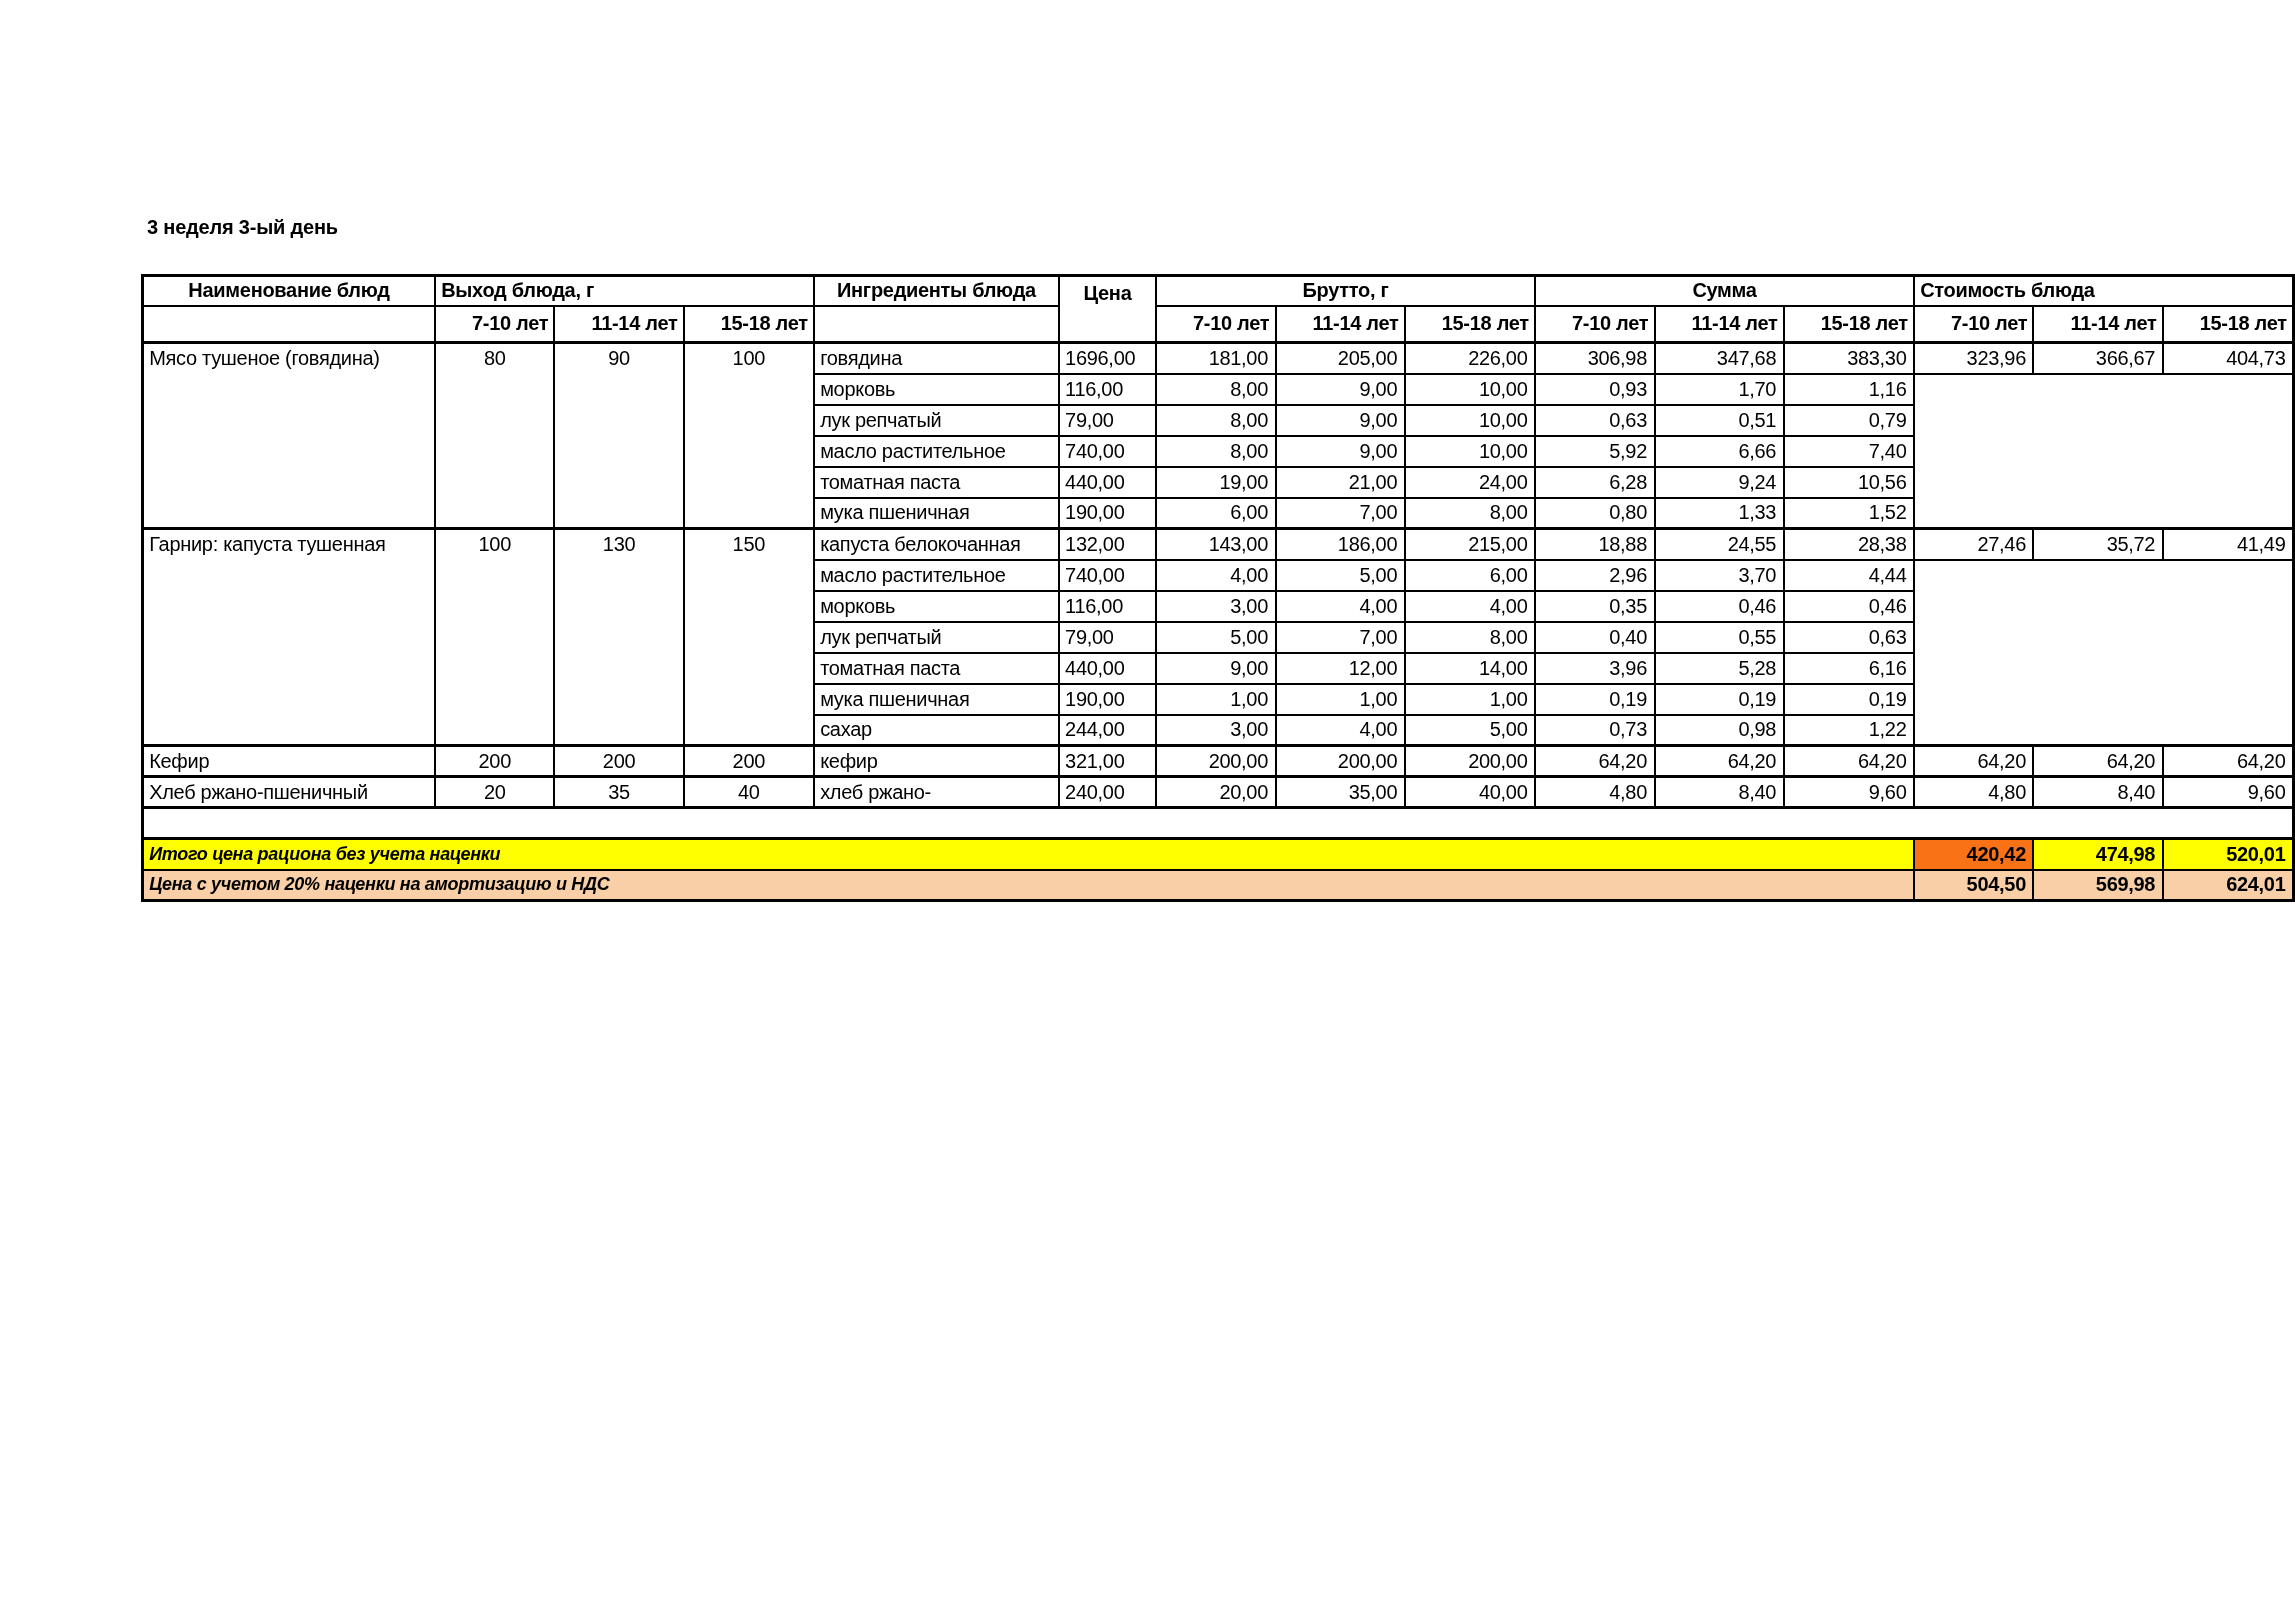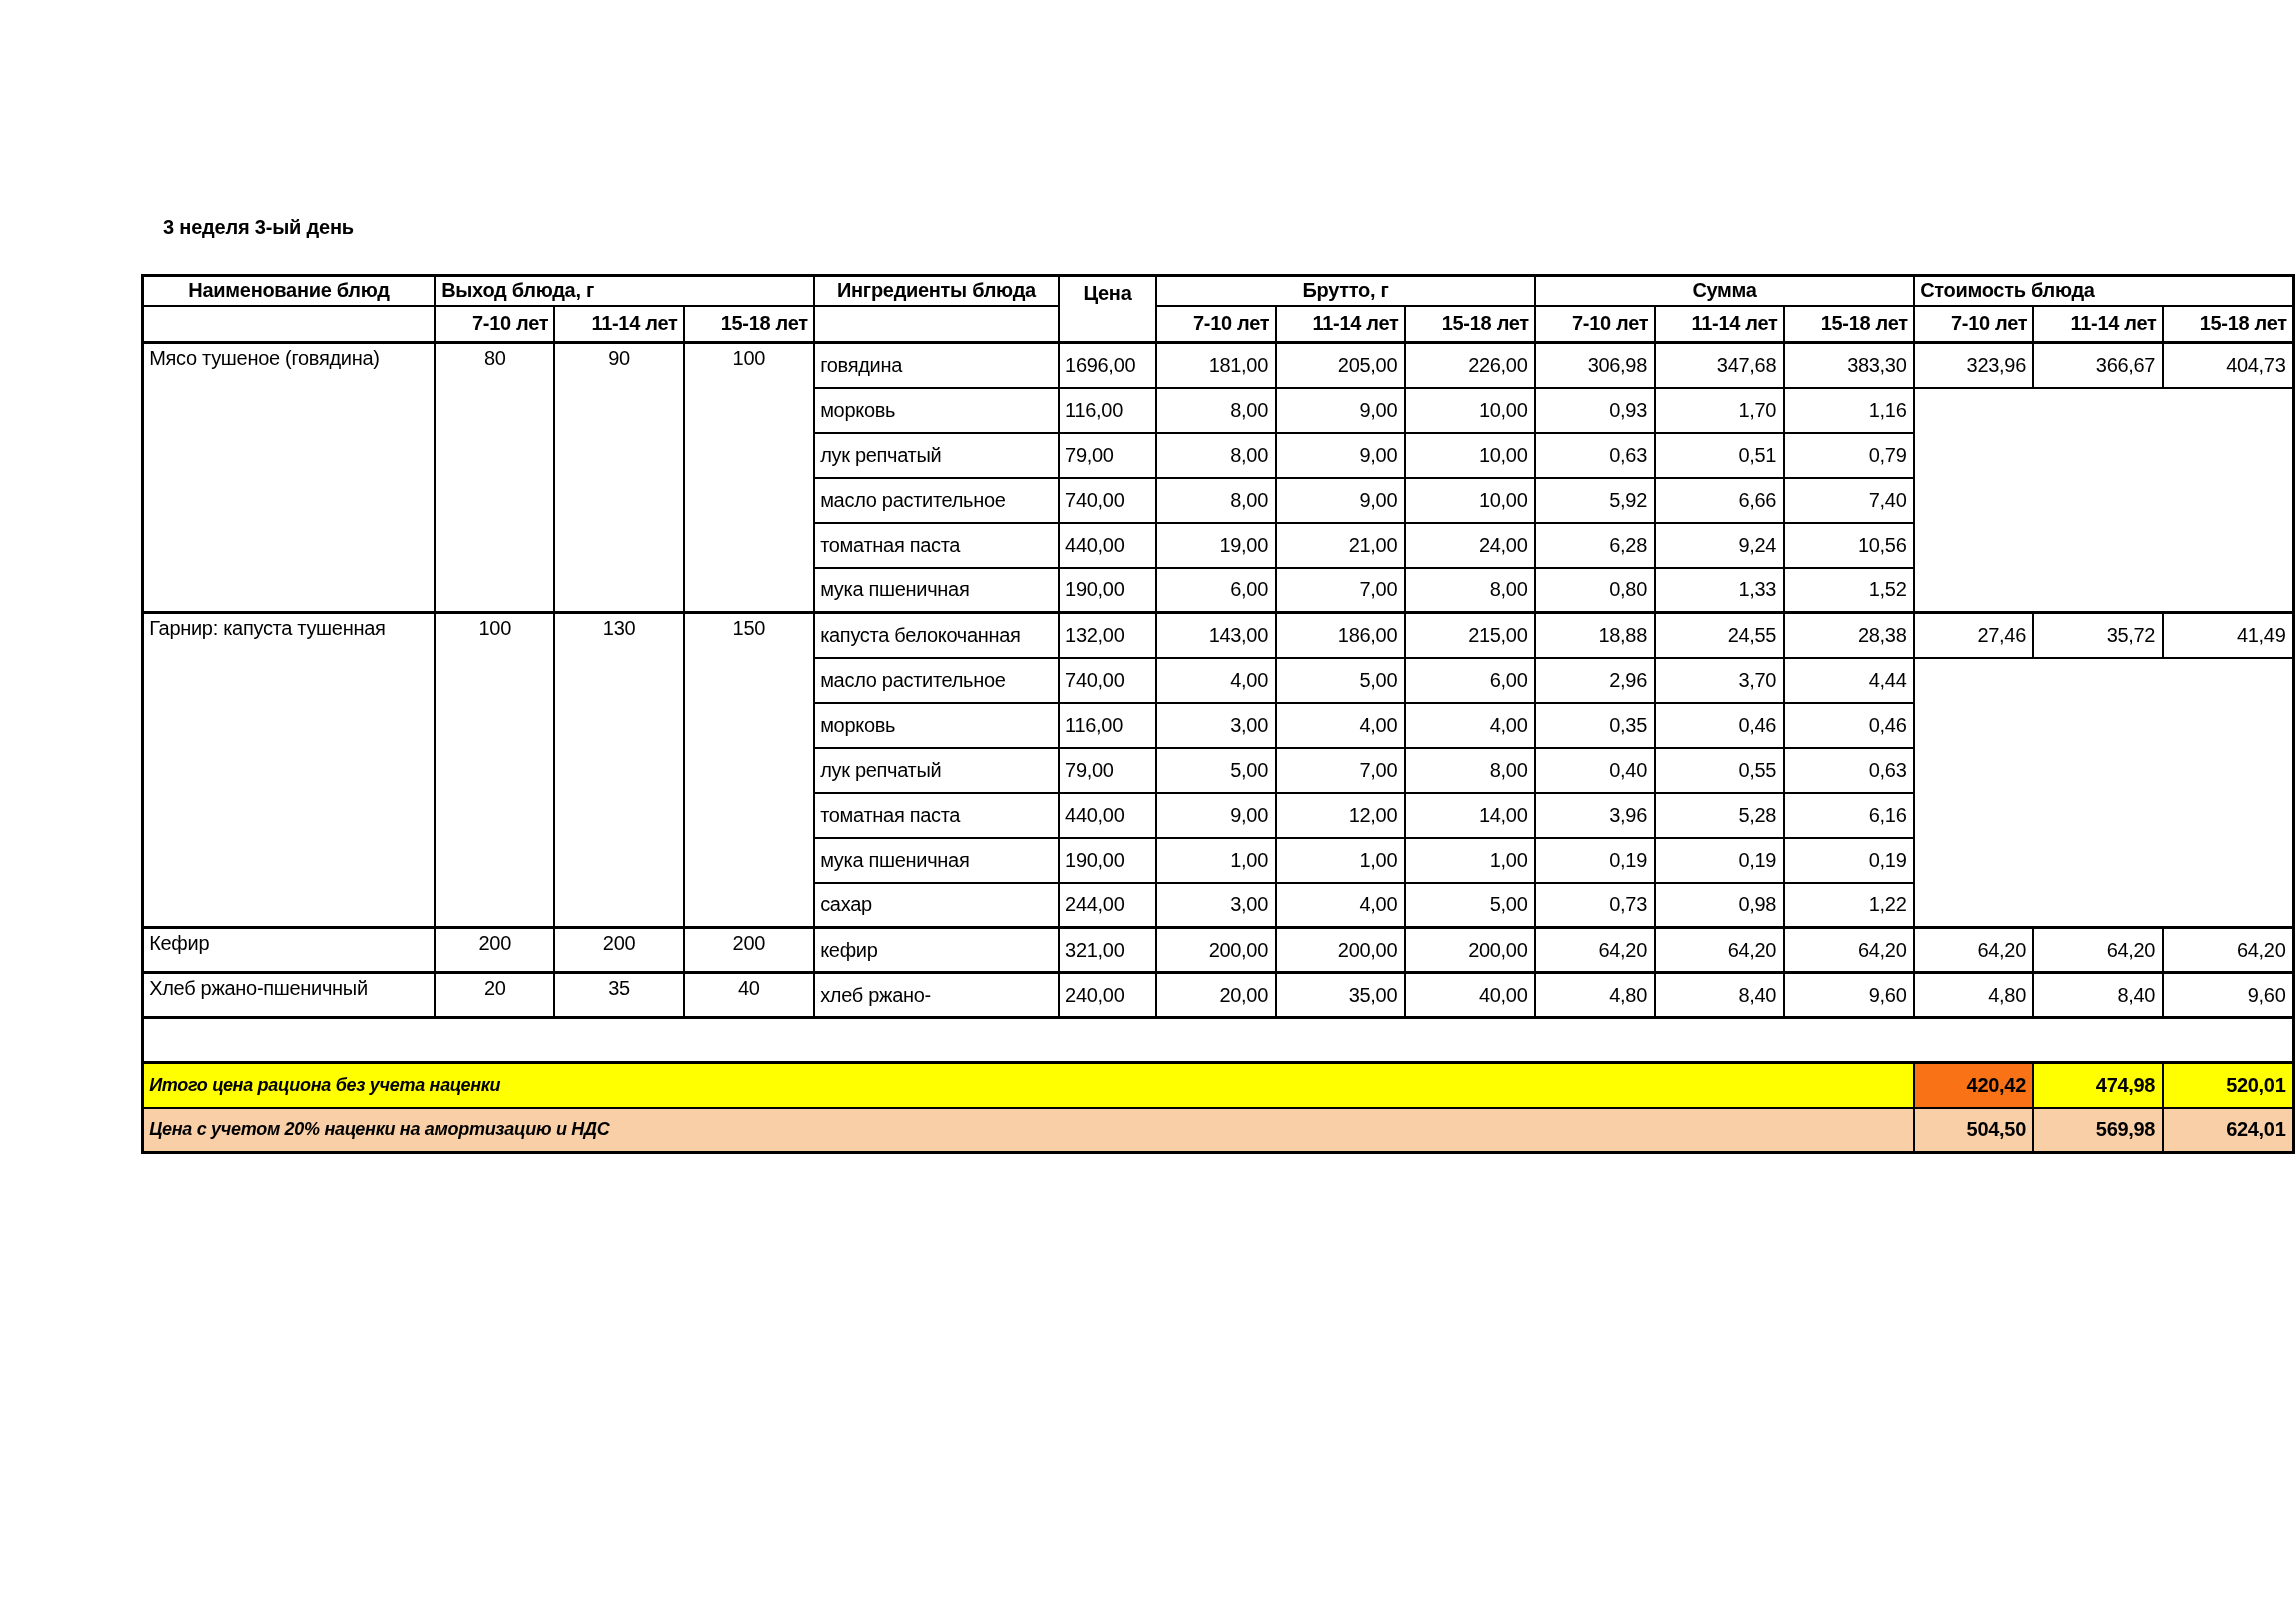--- a/index.html
+++ b/index.html
@@ -1,41 +1,41 @@
 <!DOCTYPE html>
 <html style="font-size:10.5px"><head>
 <meta charset="utf-8">
 <style>
   html,body{margin:0;padding:0;}
   body{
     width:2295px;height:1623px;background:#ffffff;position:relative;
     font-family:"Liberation Sans",sans-serif;color:#000;
   }
   .page-title{
-    position:absolute;left:163px;top:216px;
+    position:absolute;left:147px;top:216px;
     font-size:20px;font-weight:bold;letter-spacing:-0.2px;
   }
   table.menu{
     position:absolute;left:141px;top:274px;
     border-collapse:collapse;table-layout:fixed;
     border:3.3px solid #000;
     font-size:20px;letter-spacing:-0.3px;
   }
   .menu th,.menu td{
     border:2px solid #000;
     padding:0 5.2px;
     overflow:hidden;white-space:nowrap;
     vertical-align:middle;
     font-weight:normal;
   }
   .menu thead th{font-weight:bold;}
   .menu tr.h1{height:30px;}
   .menu tr.h2{height:37px;}
   .menu tr.h2 > th{border-bottom:3.3px solid #000;padding-left:36px;}
-  .menu tbody tr{height:45px;padding-left:23px;}
+  .menu tbody tr{height:31px;padding-left:23px;}
   .menu tr.block-start > td{border-top:3.3px solid #000;}
   .c{text-align:center;}
   .l{text-align:left;}
   td.dish{text-align:left;vertical-align:top;padding-top:3.3px;}
   td.wt{text-align:center;vertical-align:top;padding-top:3.3px;}
   td.ing{text-align:left;}
   td.price{text-align:left;}
   td.num{text-align:right;padding-right:6.5px;}
   td.costblank{border-bottom:none;}
   tr.spacer{height:33px;}

